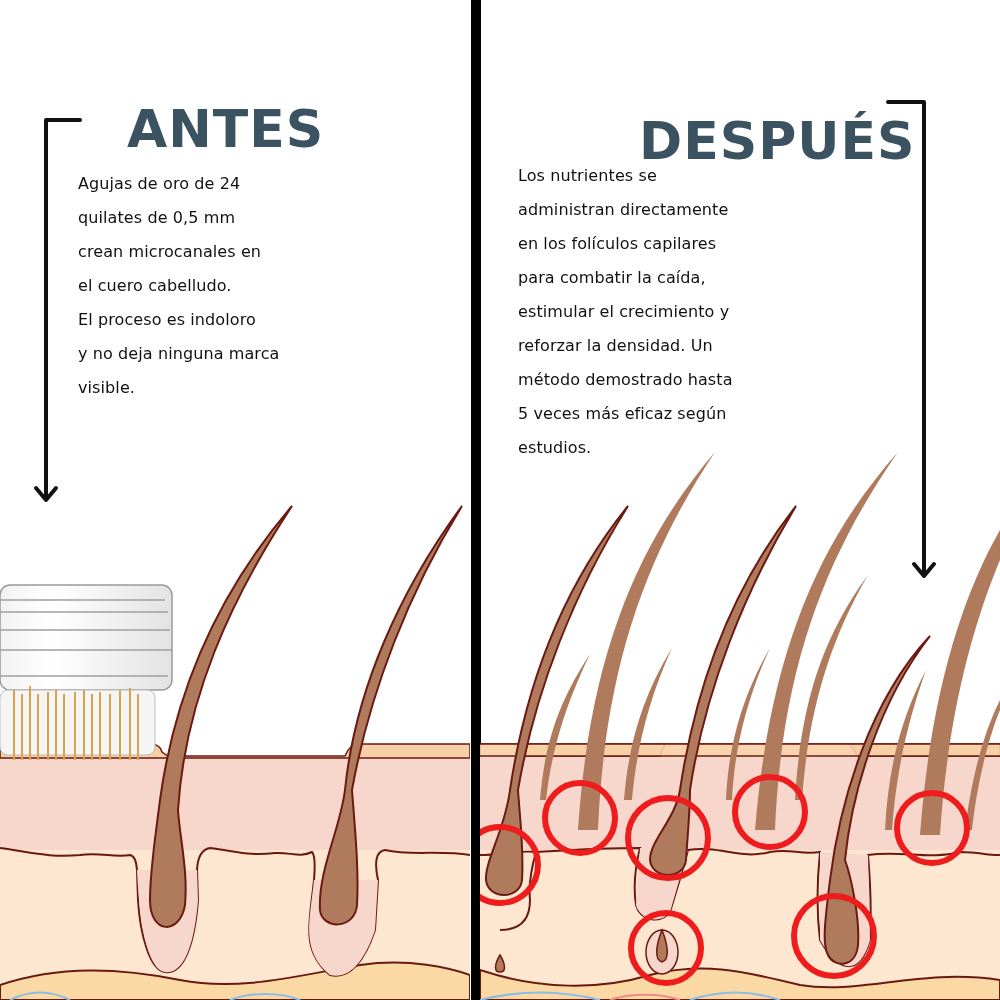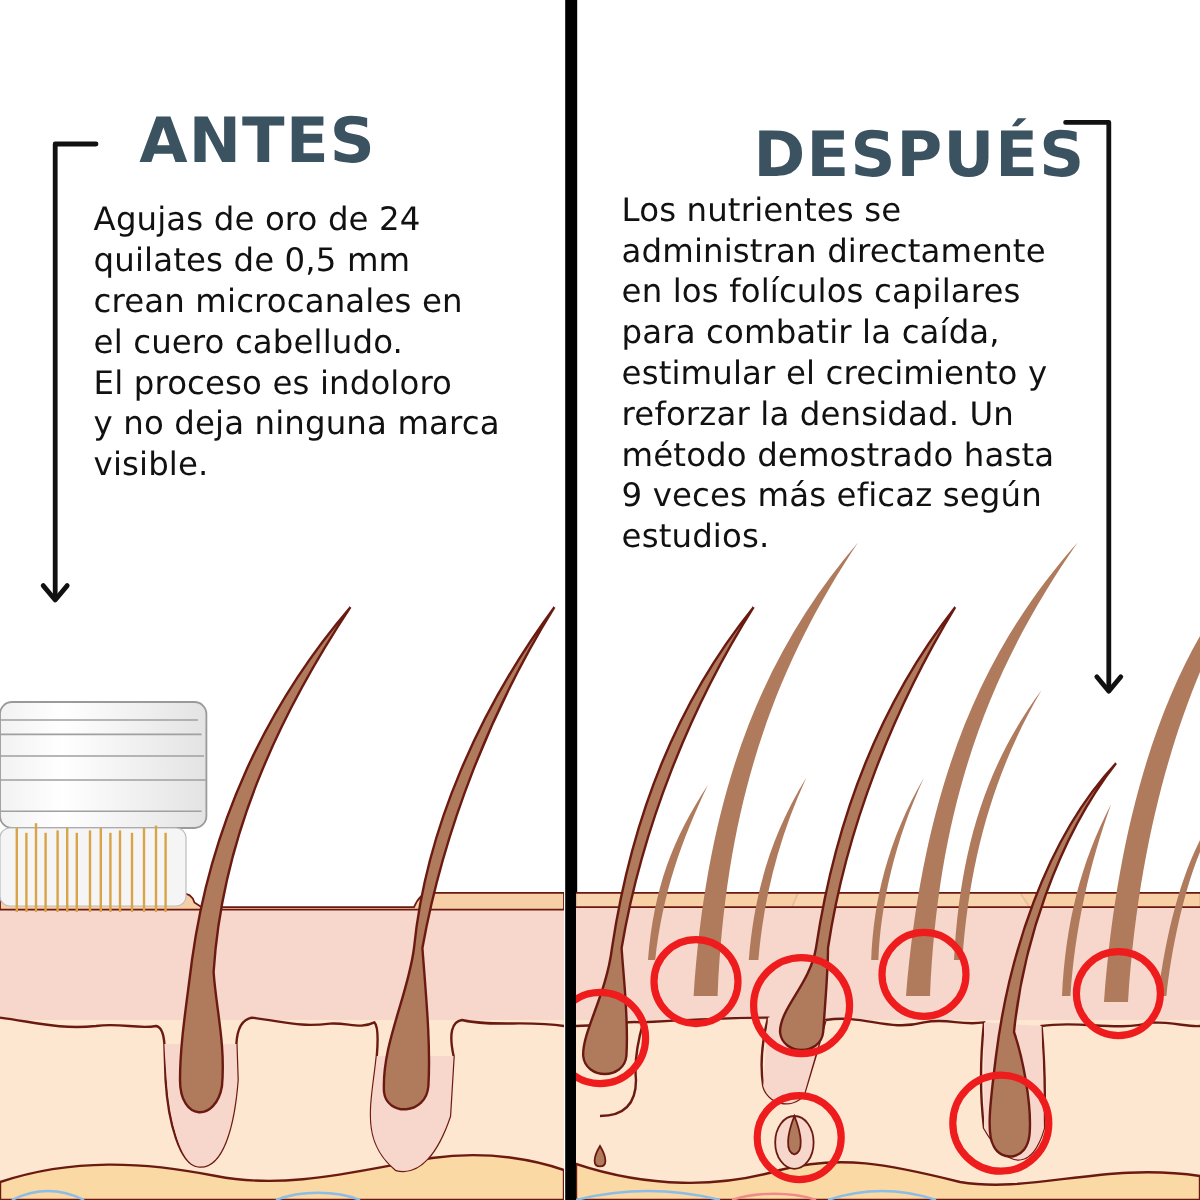--- a/index.html
+++ b/index.html
@@ -1,20 +1,20 @@
 <!DOCTYPE html>
 <html><head>
 <meta charset="utf-8">
 <style>
   html, body { margin: 0; padding: 0; }
   body { width: 1000px; height: 1000px; background: #ffffff; position: relative; overflow: hidden; font-family: "Liberation Sans", "DejaVu Sans", sans-serif; }
-  .panel-title { position: absolute; font-family: "DejaVu Sans", "Liberation Sans", sans-serif; font-weight: bold; color: #3b5260; font-size: 52px; letter-spacing: 1px; line-height: 1; margin: 0; }
+  .panel-title { position: absolute; font-family: "DejaVu Sans", "Liberation Sans", sans-serif; font-weight: bold; color: #3b5260; font-size: 52px; letter-spacing: 1px; line-height: 1; margin: 11px; }
   #title-antes { left: 116px; top: 92px; }
   #title-despues { left: 628px; top: 104px; }
-  .panel-body { position: absolute; font-size: 27px; line-height: 34px; color: #111111; margin: 0; white-space: pre-line; font-family: "DejaVu Sans", "Liberation Sans", sans-serif; letter-spacing: 0.1px; }
+  .panel-body { position: absolute; font-size: 16px; line-height: 34px; color: #111111; margin: 0; white-space: pre-line; font-family: "DejaVu Sans", "Liberation Sans", sans-serif; letter-spacing: 0.1px; }
   #body-antes { left: 78px; top: 167px; width: 380px; }
   #body-despues { left: 518px; top: 159px; width: 380px; }
   svg.illustration { position: absolute; left: 0; top: 0; }
 </style>
 </head>
 <body>
 
 <h1 id="title-antes" class="panel-title">ANTES</h1>
 <p id="body-antes" class="panel-body">Agujas de oro de 24
 quilates de 0,5 mm
@@ -25,21 +25,21 @@
 visible.</p>
 
 <h1 id="title-despues" class="panel-title">DESPUÉS</h1>
 <p id="body-despues" class="panel-body">Los nutrientes se
 administran directamente
 en los folículos capilares
 para combatir la caída,
 estimular el crecimiento y
 reforzar la densidad. Un
 método demostrado hasta
-9 veces más eficaz según
+5 veces más eficaz según
 estudios.</p>
 
 <svg class="illustration" width="1000" height="1000" viewBox="0 0 1000 1000">
   <defs>
     <clipPath id="clip-left">
         <rect x="0" y="0" width="470" height="1000"></rect>
       </clipPath>
     <clipPath id="clip-right">
         <rect x="480" y="0" width="520" height="1000"></rect>
       </clipPath>

